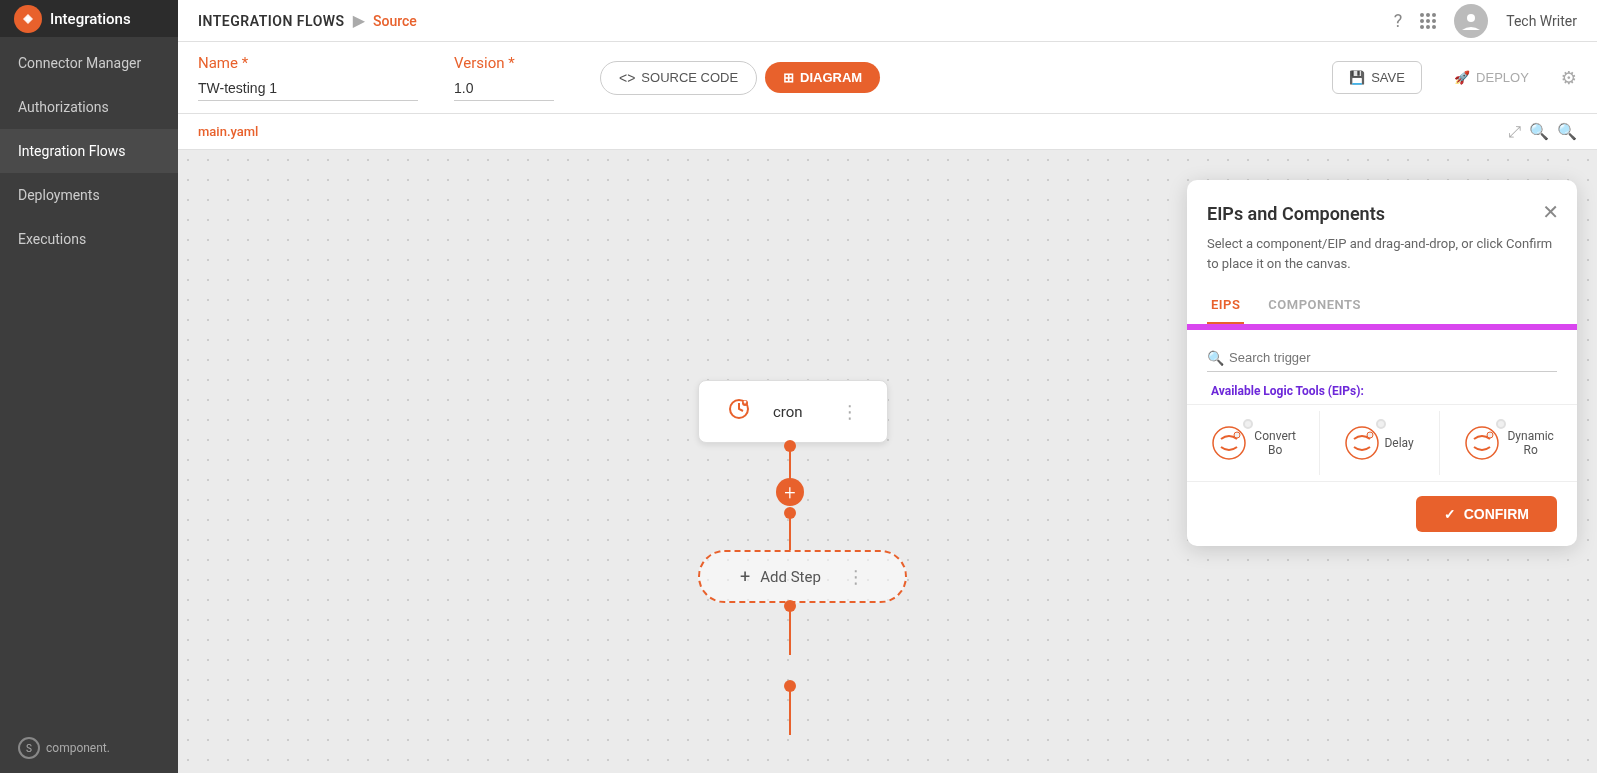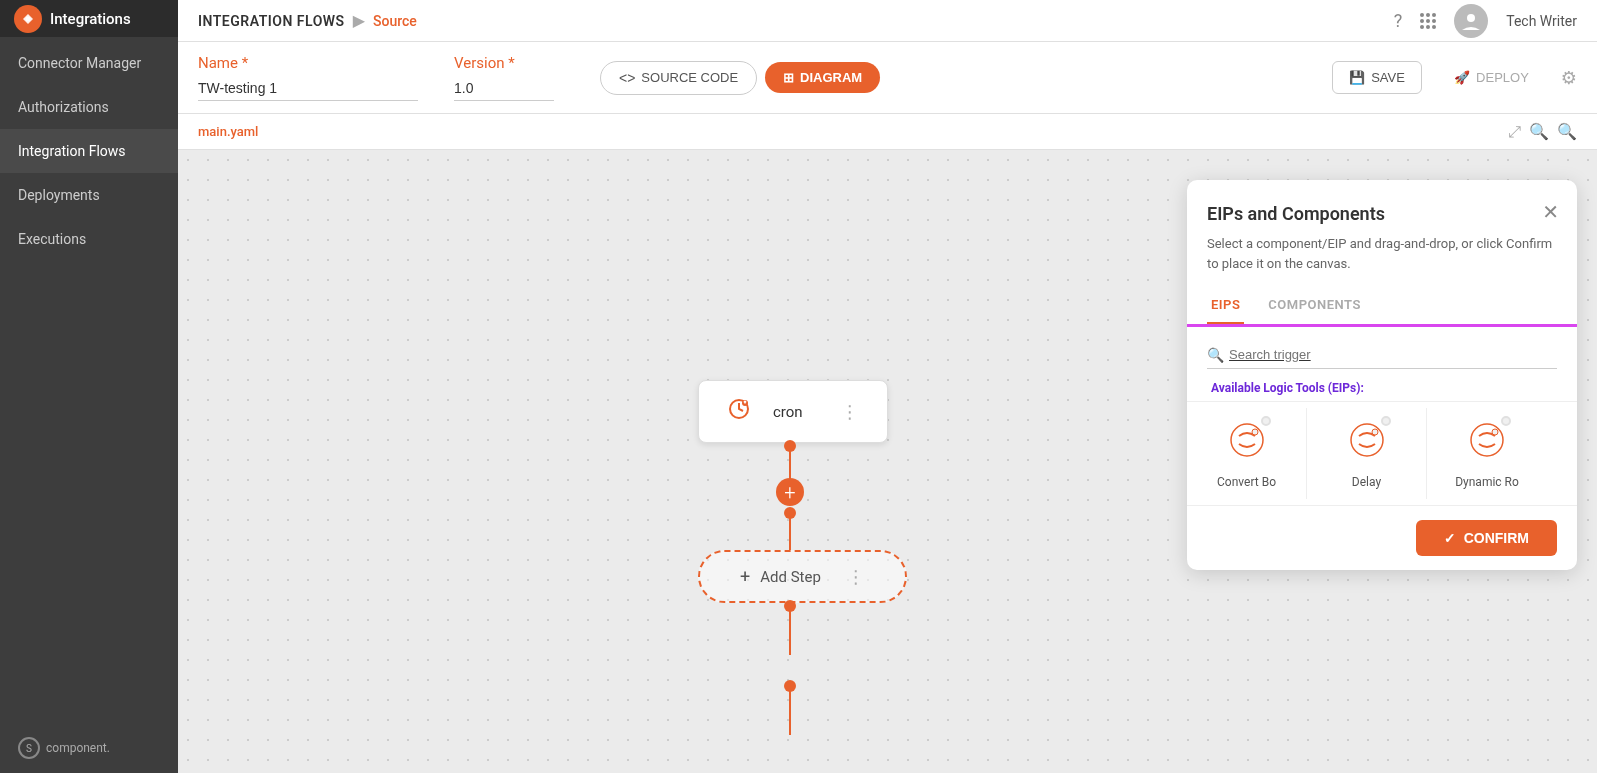--- a/index.html
+++ b/index.html
@@ -351,21 +351,21 @@
     }
     .eips-desc {
       padding: 10px 20px 14px 20px;
       font-size: 13px;
       color: #666;
       line-height: 1.5;
     }
     .eips-tabs {
       display: flex;
       padding: 0 20px;
-      border-bottom: 3px solid #d946ef;
+      border-bottom: 6px solid #d946ef;
       gap: 20px;
     }
     .eips-tab {
       padding: 10px 4px;
       font-size: 13px;
       font-weight: 600;
       color: #aaa;
       cursor: pointer;
       border-bottom: 2px solid transparent;
       text-transform: uppercase;
@@ -389,41 +389,40 @@
     }
     .search-input {
       border: none;
       border-bottom: 1px solid #ccc;
       outline: none;
       font-size: 13px;
       color: #333;
       padding: 6px 0 6px 22px;
       width: 100%;
       background: transparent;
-      text-decoration: underline;
     }
     .eips-section-label {
       padding: 12px 20px 6px 24px;
       font-size: 12px;
       color: #6d28d9;
       font-weight: 700;
     }
     .eips-components-grid {
       display: flex;
       flex-wrap: nowrap;
       gap: 0;
       padding: 6px 0;
       overflow-x: auto;
       border-top: 1px solid #eee;
     }
     .eip-component {
       display: flex;
-      flex-direction: column;
-      align-items: center;
-      gap: 13px;
+      flex-direction: row;
+      align-items: center;
+      gap: 0;
       padding: 10px 20px;
       cursor: pointer;
       border-right: 1px solid #eee;
       min-width: 120px;
     }
     .eip-component:last-child { border-right: none; }
     .eip-icon-wrapper {
       position: relative;
     }
     .eip-status-dot {

